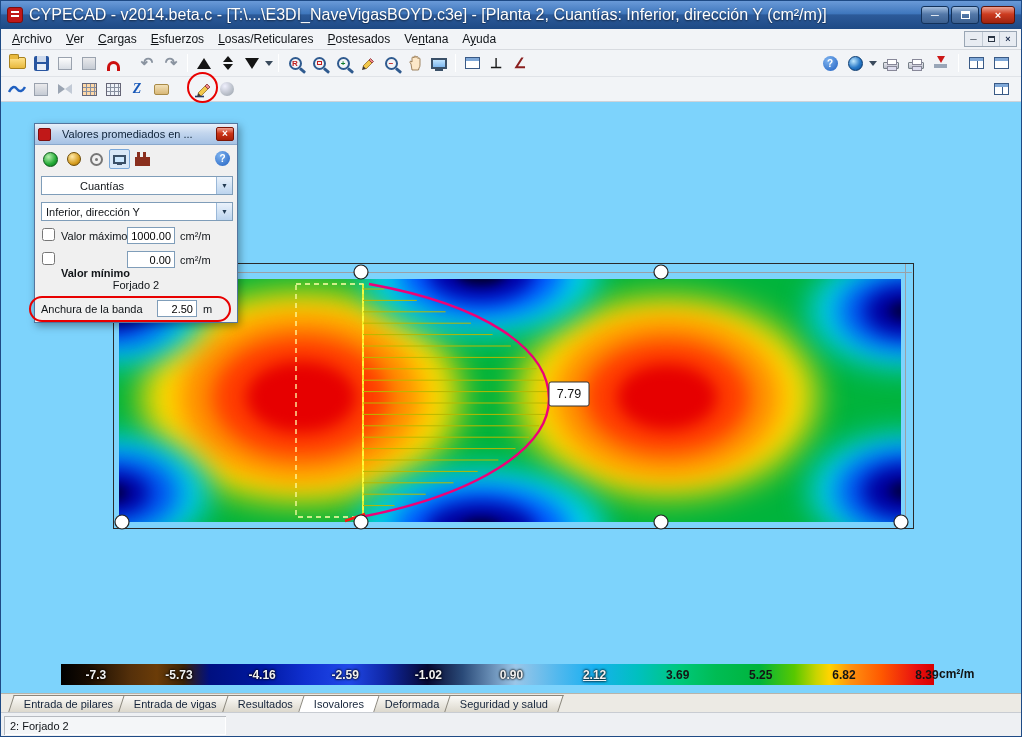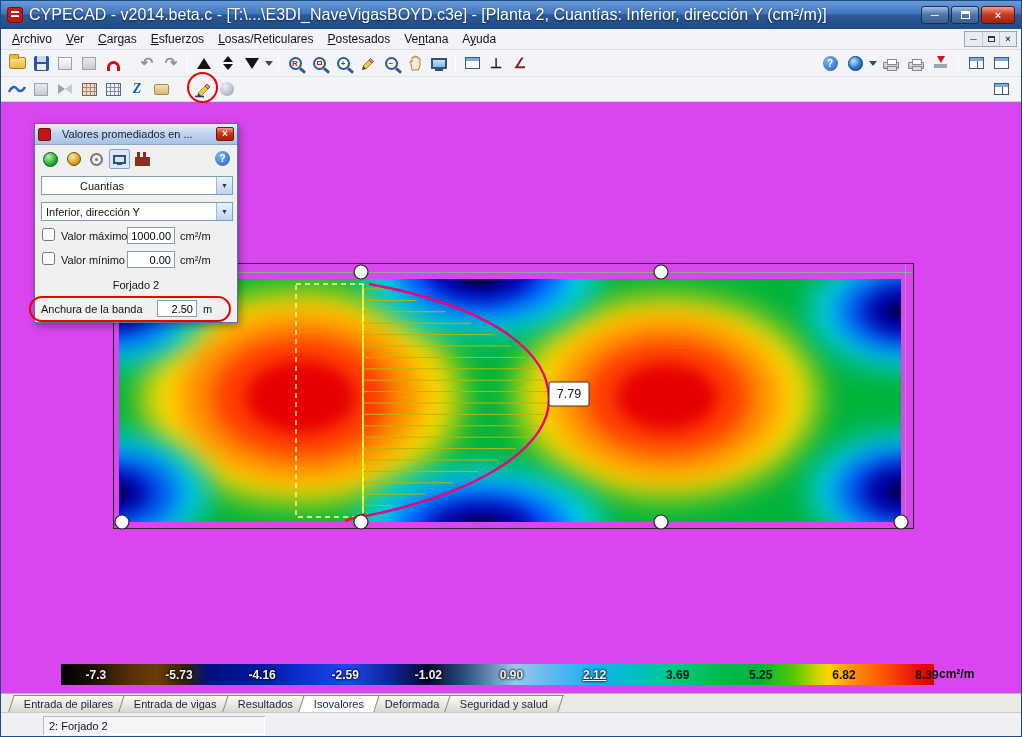--- a/index.html
+++ b/index.html
@@ -73,21 +73,21 @@
   .import::before{content:"";position:absolute;left:3px;top:0;width:0;height:0;border-left:4px solid transparent;border-right:4px solid transparent;border-top:7px solid #cc1818;}
   .import::after{content:"";position:absolute;left:0;bottom:2px;width:13px;height:4px;background:#99a6b8;}
   .grid{width:15px;height:13px;border:1px solid #667;background-color:#eef2f8;background-image:
     repeating-linear-gradient(rgba(0,0,0,0) 0 3px,#8890a0 3px 4px),
     repeating-linear-gradient(90deg,rgba(0,0,0,0) 0 3px,#8890a0 3px 4px);}
   .grid.c{background-color:#ffd9a8;}
   .zed{font:bold italic 14px "Liberation Serif",serif;color:#1858b8;}
   .pad{width:15px;height:11px;background:linear-gradient(#f2e0b8,#d8b878);border:1px solid #a88a48;border-radius:2px;}
   .sphere{width:14px;height:14px;border-radius:50%;background:radial-gradient(circle at 35% 30%,#eef,#9aa2ae 70%,#6a7280);opacity:.75;}
   
-  .canvas{position:absolute;top:101px;left:0;right:0;height:591px;background:#d946ef;overflow:hidden;}
+  .canvas{position:absolute;top:101px;left:0;right:0;height:591px;background:#7dd3fc;overflow:hidden;}
   .heatmap{position:absolute;left:118px;top:177px;width:782px;height:243px;background:#00b43c;overflow:hidden;}
   .heatmap i{position:absolute;border-radius:50%;display:block;}
   .plot-overlay{position:absolute;left:112px;top:161px;pointer-events:none;}
   .frame{fill:none;stroke:#2a2a2a;stroke-width:1;}
   .thin{stroke:#9aa0a6;stroke-width:1;}
   .band-rect{fill:none;stroke:#ffffa8;stroke-width:1.3;stroke-dasharray:5 4;}
   .band-edge{stroke:#ffff30;stroke-width:1.6;}
   .hl{stroke:#b8b800;stroke-width:1;}
   .curve{fill:none;stroke:#ee0078;stroke-width:2.4;}
   .redtick{stroke:#ff1414;stroke-width:2.5;}
@@ -145,21 +145,21 @@
   .tab{height:17px;display:flex;align-items:center;padding:0 12px;margin-right:-5px;transform:skewX(-18deg);
     border:1px solid #8a867c;border-bottom:none;background:linear-gradient(#fbfaf7,#dcd8cd);font-size:11px;color:#15243a;}
   .tab span{transform:skewX(18deg);white-space:nowrap;}
   .tab.active{background:#fff;z-index:2;}
   
   .statusbar{position:absolute;top:711px;left:0;right:0;height:26px;background:#eef0f3;border-top:1px solid #c8ccd2;
     display:flex;align-items:center;padding:2px 3px;gap:3px;font-size:11px;color:#101418;}
   .status-field{height:19px;display:flex;align-items:center;padding:0 6px;background:#f4f6f8;
     box-shadow:inset 1px 1px 0 #b6bac0,inset -1px -1px 0 #fff;}
   .status-left{flex:1;}
-  .status-right{width:222px;margin-left:39px;}
+  .status-right{width:222px;}
 </style>
 </head>
 <body>
 
 <div class="window">
 
   <div class="titlebar">
     <div class="app-icon"></div>
     <span class="title-text">CYPECAD - v2014.beta.c - [T:\...\E3DI_NaveVigasBOYD.c3e] - [Planta 2, Cuantías: Inferior, dirección Y (cm²/m)]</span>
     <div class="win-controls">
@@ -475,21 +475,21 @@
     </div>
 
     <div class="dlg-row" style="top:103px;">
       <input type="checkbox" class="cbx" style="left: 7px; top: 1px;">
       <label style="left:26px;top:3px;">Valor máximo</label>
       <input class="numbox" style="left: 92px; top: 0px; width: 48px;" value="1000.00">
       <label style="left:145px;top:3px;">cm²/m</label>
     </div>
     <div class="dlg-row" style="top:127px;">
       <input type="checkbox" class="cbx" style="left: 7px; top: 1px;">
-      <label style="left:26px;top:3px;">Valor mínimo</label>
+      <label style="left:26px;top:16px;font-weight:bold;">Valor mínimo</label>
       <input class="numbox" style="left: 92px; top: 0px; width: 48px;" value="0.00">
       <label style="left:145px;top:3px;">cm²/m</label>
     </div>
 
     <div class="dlg-floor">Forjado 2</div>
 
     <div class="dlg-row" style="top:176px;">
       <label style="left:6px;top:3px;">Anchura de la banda</label>
       <input class="numbox" style="left: 122px; top: 0px; width: 40px;" value="2.50">
       <label style="left:168px;top:3px;">m</label>

